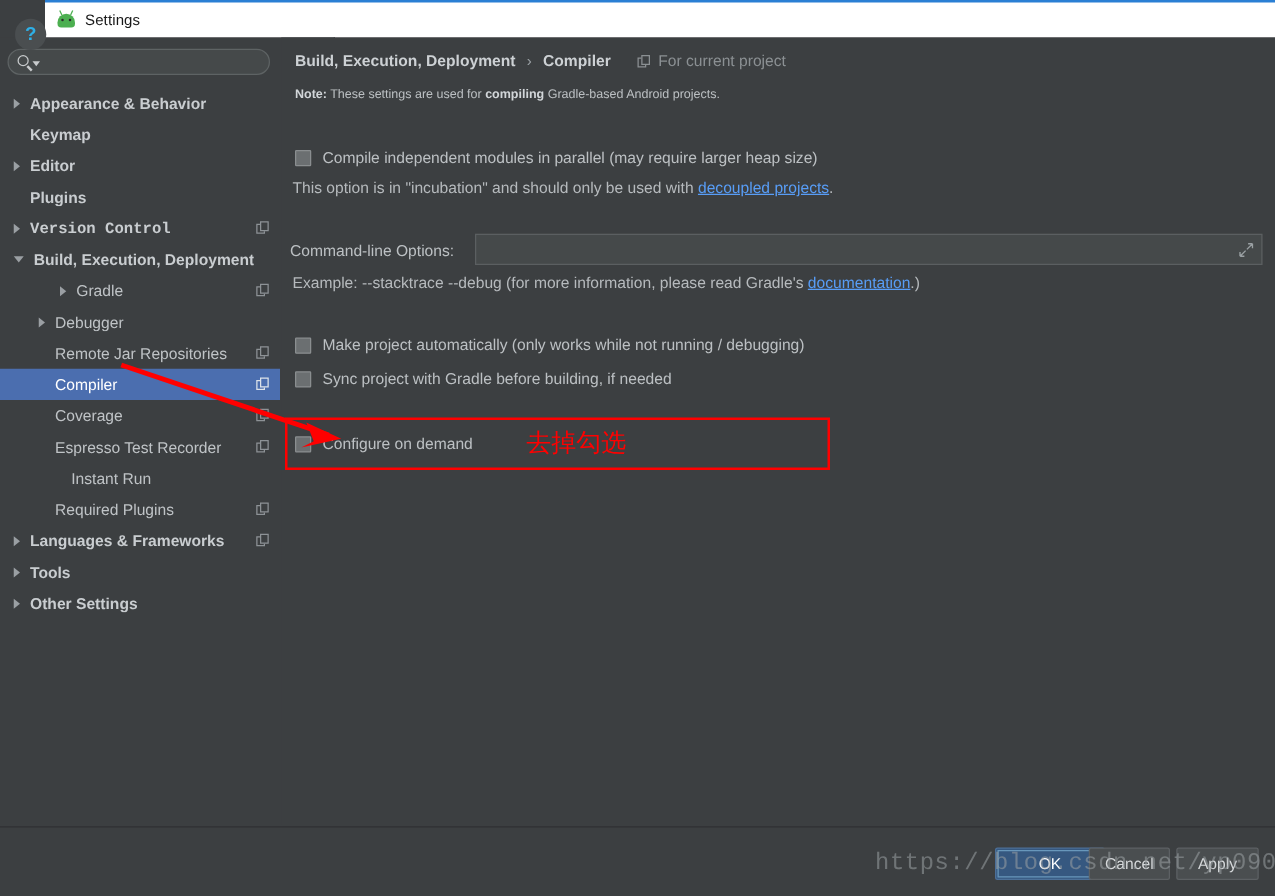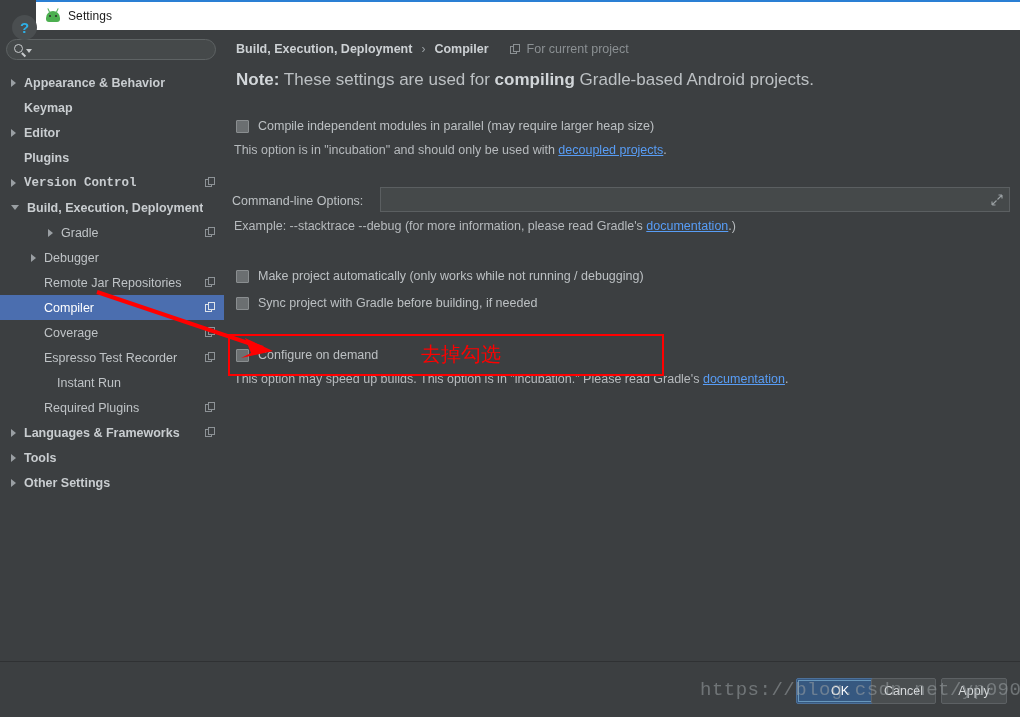--- a/index.html
+++ b/index.html
@@ -142,21 +142,21 @@
   }
   .scope-icon .s1 {
     position: absolute; left: 0; top: 2px; width: 7px; height: 8px;
     border: 1px solid #8b9093;
   }
   .scope-icon .s2 {
     position: absolute; left: 3px; top: 0; width: 7px; height: 8px;
     border: 1px solid #8b9093; background: #3c3f41;
   }
   .note {
-    position: absolute; left: 11px; top: 40px; color: #bcc0c3; font-size: 17px;
+    position: absolute; left: 11px; top: 40px; color: #bcc0c3; font-size: 10px;
   }
   .note b { color: #d2d6d9; }
 
   .opt-row {
     position: absolute; display: flex; align-items: center;
   }
   .cbox {
     width: 13px; height: 13px; flex: 0 0 auto;
     background: #6b6f71; border: 1px solid #8a8e90; border-radius: 1px;
     margin-right: 9px;
@@ -409,23 +409,20 @@
 
     <div class="opt-row" style="left:11px; top:266px;">
       <span class="cbox"></span>
       <span class="opt-label">Sync project with Gradle before building, if needed</span>
     </div>
 
     <div class="opt-row" style="left:11px; top:318px;">
       <span class="cbox"></span>
       <span class="opt-label">Configure on demand</span>
     </div>
-    <div class="sub-text" style="left:9px; top:342px;">
-      <span>This option may speed up builds. This option is in "incubation." Please read Gradle's </span><a class="link">documentation</a><span>.</span>
-    </div>
   </div>
 
   <div class="redbox"></div>
   <div class="red-note">去掉勾选</div>
   <svg class="red-arrow" viewBox="0 0 190 80">
     <path d="M2 4 L168 60" stroke="#ff0000" stroke-width="4" fill="none"></path>
     <path d="M178 63 L150 50 L156 65 L146 70 Z" fill="#ff0000"></path>
   </svg>
 
   <div class="bottombar"></div>

